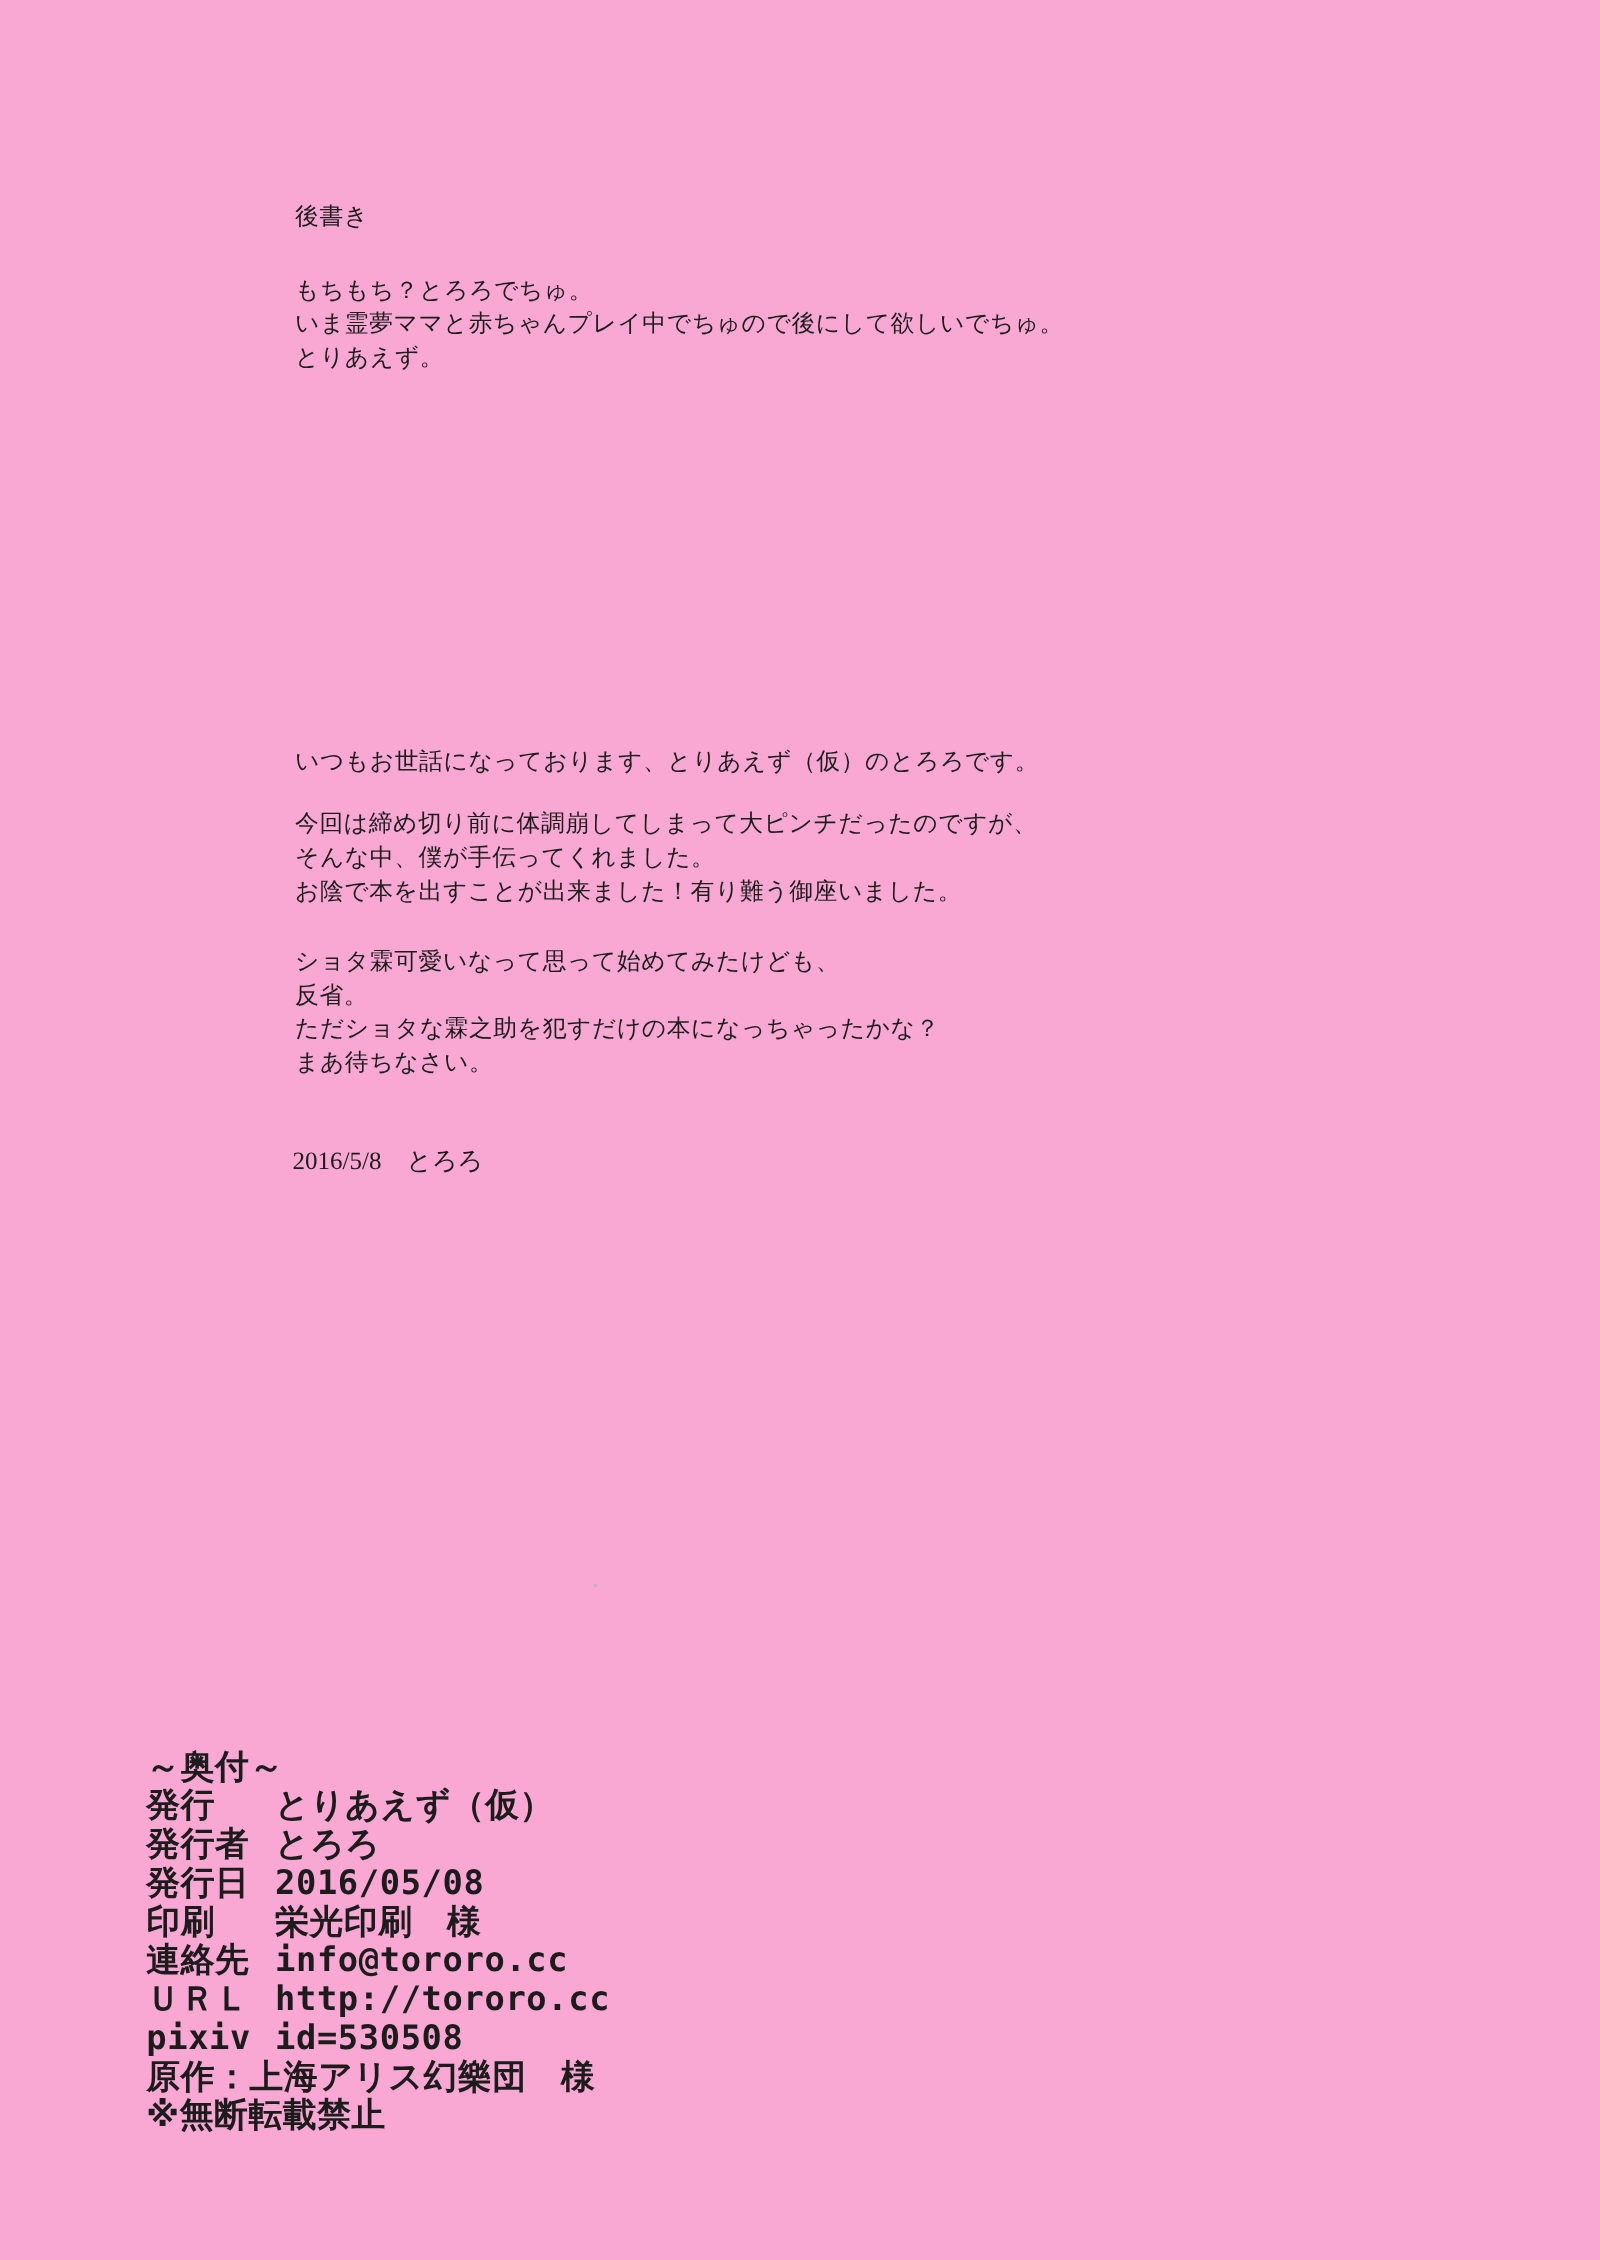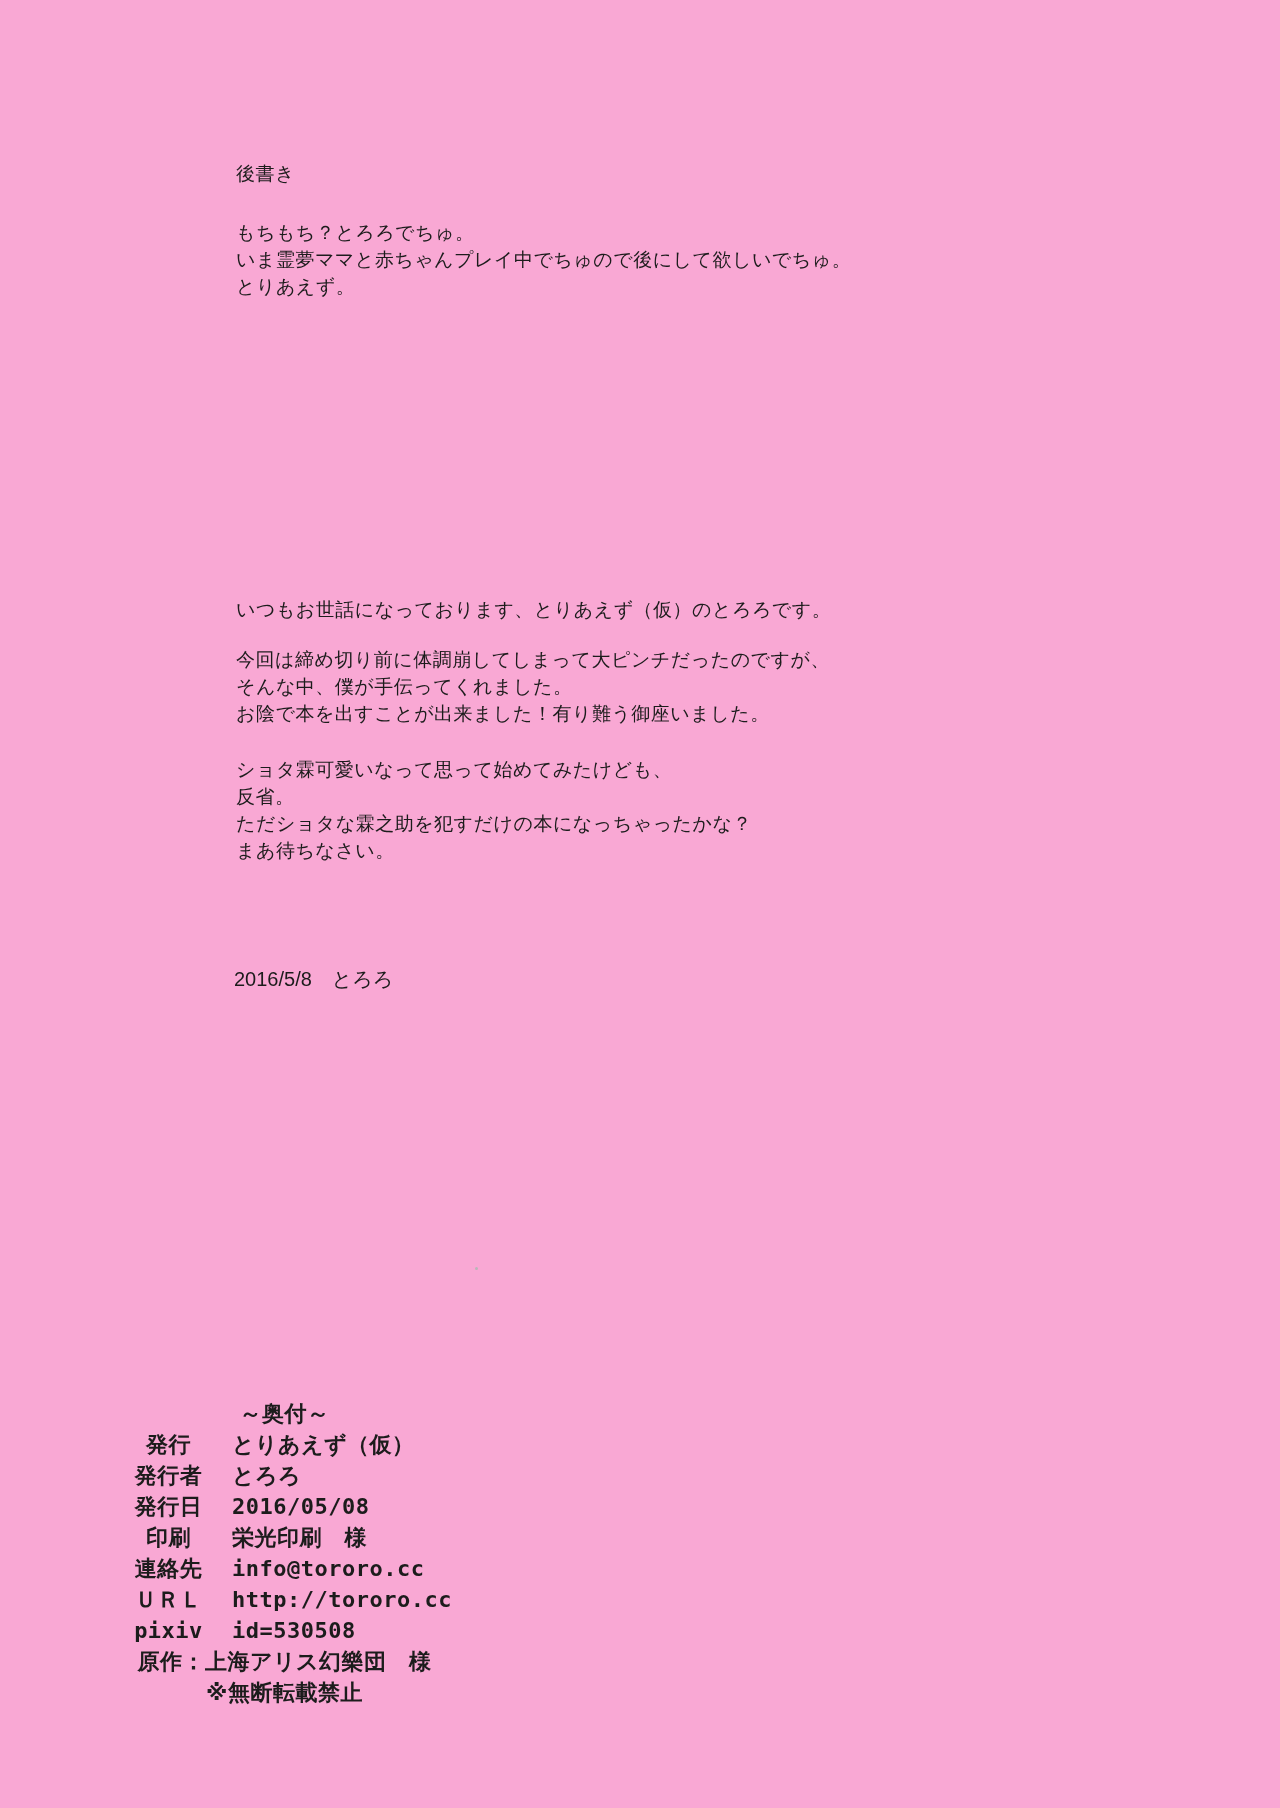--- a/index.html
+++ b/index.html
@@ -28,39 +28,38 @@
   }
   .afterword-block .line { white-space: pre; }
   #aw-heading   { top: 160px; }
   #aw-para1     { top: 219px; }
   #aw-para2     { top: 596px; }
   #aw-para3     { top: 646px; }
   #aw-para4     { top: 756px; }
   #aw-date {
     position: absolute;
     left: 234px;
-    top: 966px;
+    top: 916px;
     font-size: 20px;
     line-height: 27px;
-    font-family: Liberation Sans, sans-serif;
+    font-family: Liberation Serif, serif;
     white-space: pre;
   }
   
   .colophon {
     position: absolute;
     left: 117px;
     top: 1398px;
     font-family: "DejaVu Sans", sans-serif;
     font-weight: 700;
-    font-size: 22px;
+    font-size: 27px;
     line-height: 31px;
     letter-spacing: 0.5px;
-    text-align: center;
   }
-  .colophon .row { display: flex; white-space: pre; gap: 12px; }
+  .colophon .row { display: flex; white-space: pre; }
   .colophon .col-label { width: 103px; flex: none; }
   .colophon .mono { font-family: "DejaVu Sans Mono", monospace; font-weight: 700; }
   .colophon .single { white-space: pre; }
   
   .speck {
     position: absolute;
     left: 475px;
     top: 1267px;
     width: 3px;
     height: 3px;

